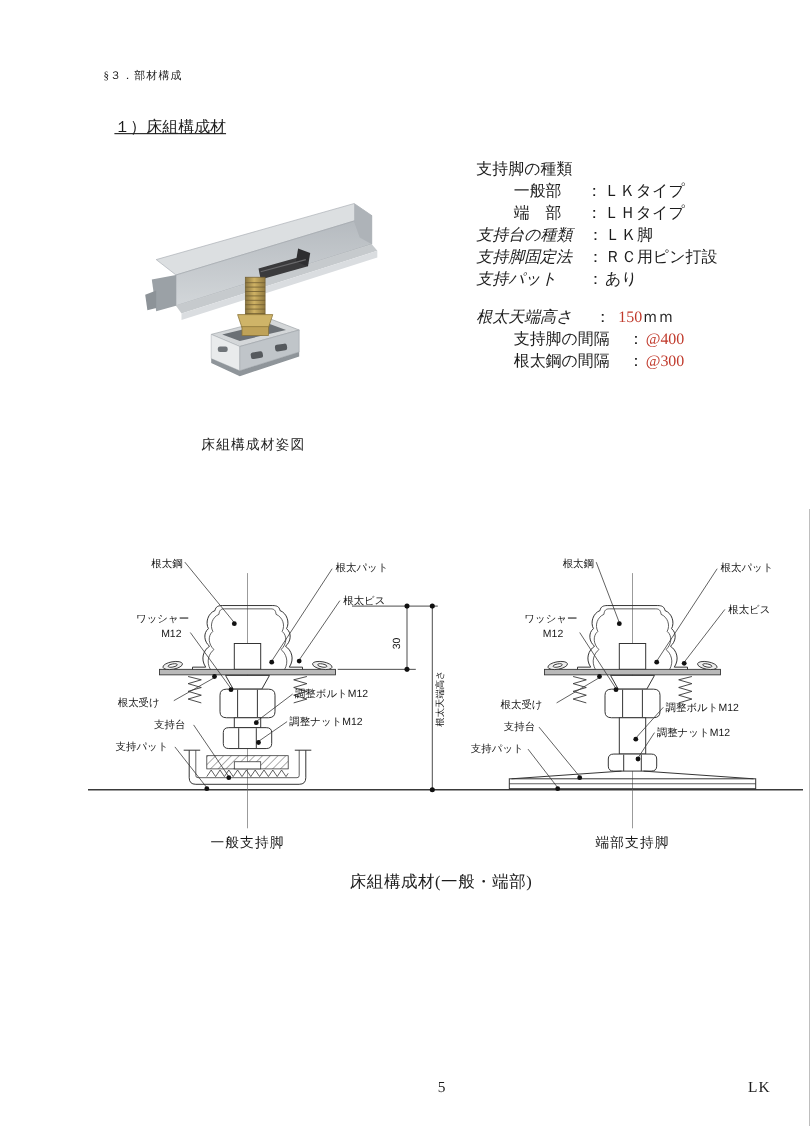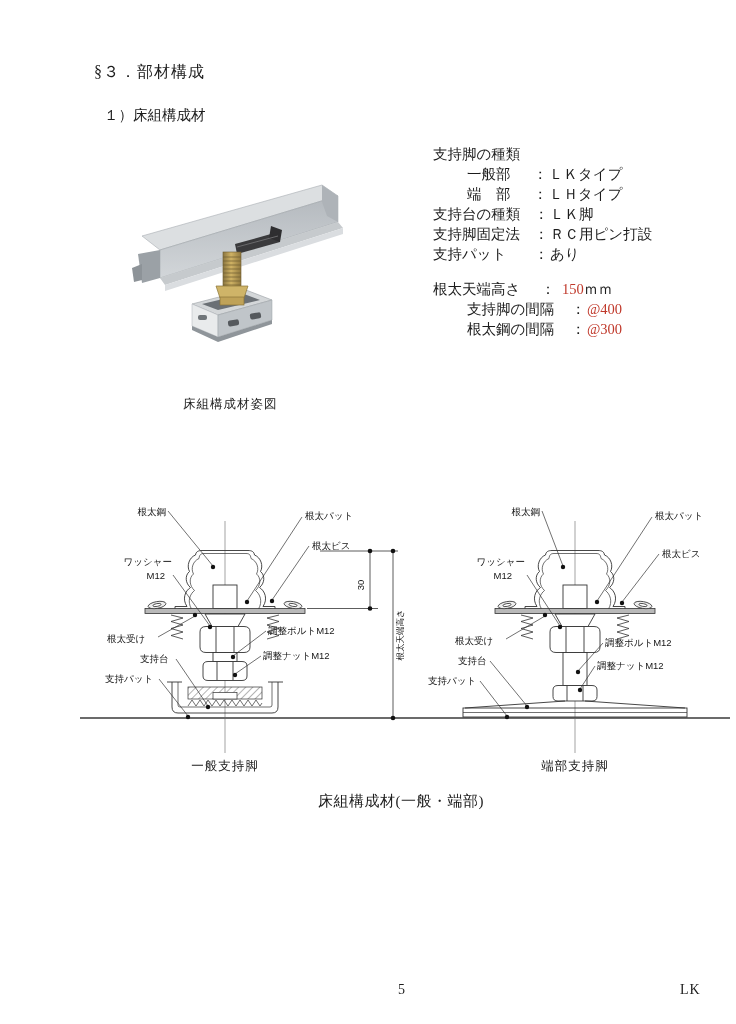--- a/index.html
+++ b/index.html
@@ -4,34 +4,34 @@
 <style>
   :root{ --red:#c0392b; --ink:#1c1c1c; --line:#3a3a3a; }
   html,body{margin:0;padding:0;background:#888;}
   .page{
     position:relative; width:736px; height:1024px; background:#ffffff;
     margin:0 auto; overflow:hidden;
     font-family:"Liberation Serif","DejaVu Serif",serif;
     color:var(--ink);
   }
   .abs{position:absolute;}
-  .section-heading{left:94px; top:62px; font-size:16px; letter-spacing:1px;}
-  .sub-heading{left:104px; top:106px; font-size:14.5px;}
+  .section-heading{left:94px; top:62px; font-size:10px; letter-spacing:1px;}
+  .sub-heading{left:104px; top:106px; font-size:14.5px;text-decoration:underline;}
   .photo-caption{left:183px; top:372px; font-size:12.5px; letter-spacing:1px;margin-top:24px;}
   .diagram-caption{left:318px; top:792px; font-size:15px; letter-spacing:0.5px;}
   .page-number{left:398px; top:982px; font-size:14px;}
   .doc-code{left:680px; top:982px; font-size:14px; letter-spacing:1px;}
 
   .specs{left:433px; top:144px; width:310px; font-size:14.5px;}
   .spec-row{display:flex; height:20px; line-height:20px; white-space:nowrap;}
   .spec-row.gap-top{margin-top:15px;}
   .spec-row.gap-top2{margin-top:17px;}
   .ind{padding-left:34px;}
   .sl{display:inline-block;}
-  .w66{width:66px;} .w101{width:101px;} .w104{width:104px;}
+  .w66{width:66px;} .w101{width:101px;font-style:italic;} .w104{width:104px;}
   .sep{display:inline-block; width:16px; text-align:left;}
   .sep-wide{display:inline-block; width:28px; text-align:center;}
   .red{color:var(--red);}
 
   svg text{font-family:"Liberation Sans","DejaVu Sans",sans-serif; fill:#161616;}
   svg .cap{font-size:12.5px; letter-spacing:1px;}
   svg .lbl{font-size:9.5px;}
 </style>
 </head>
 <body>

